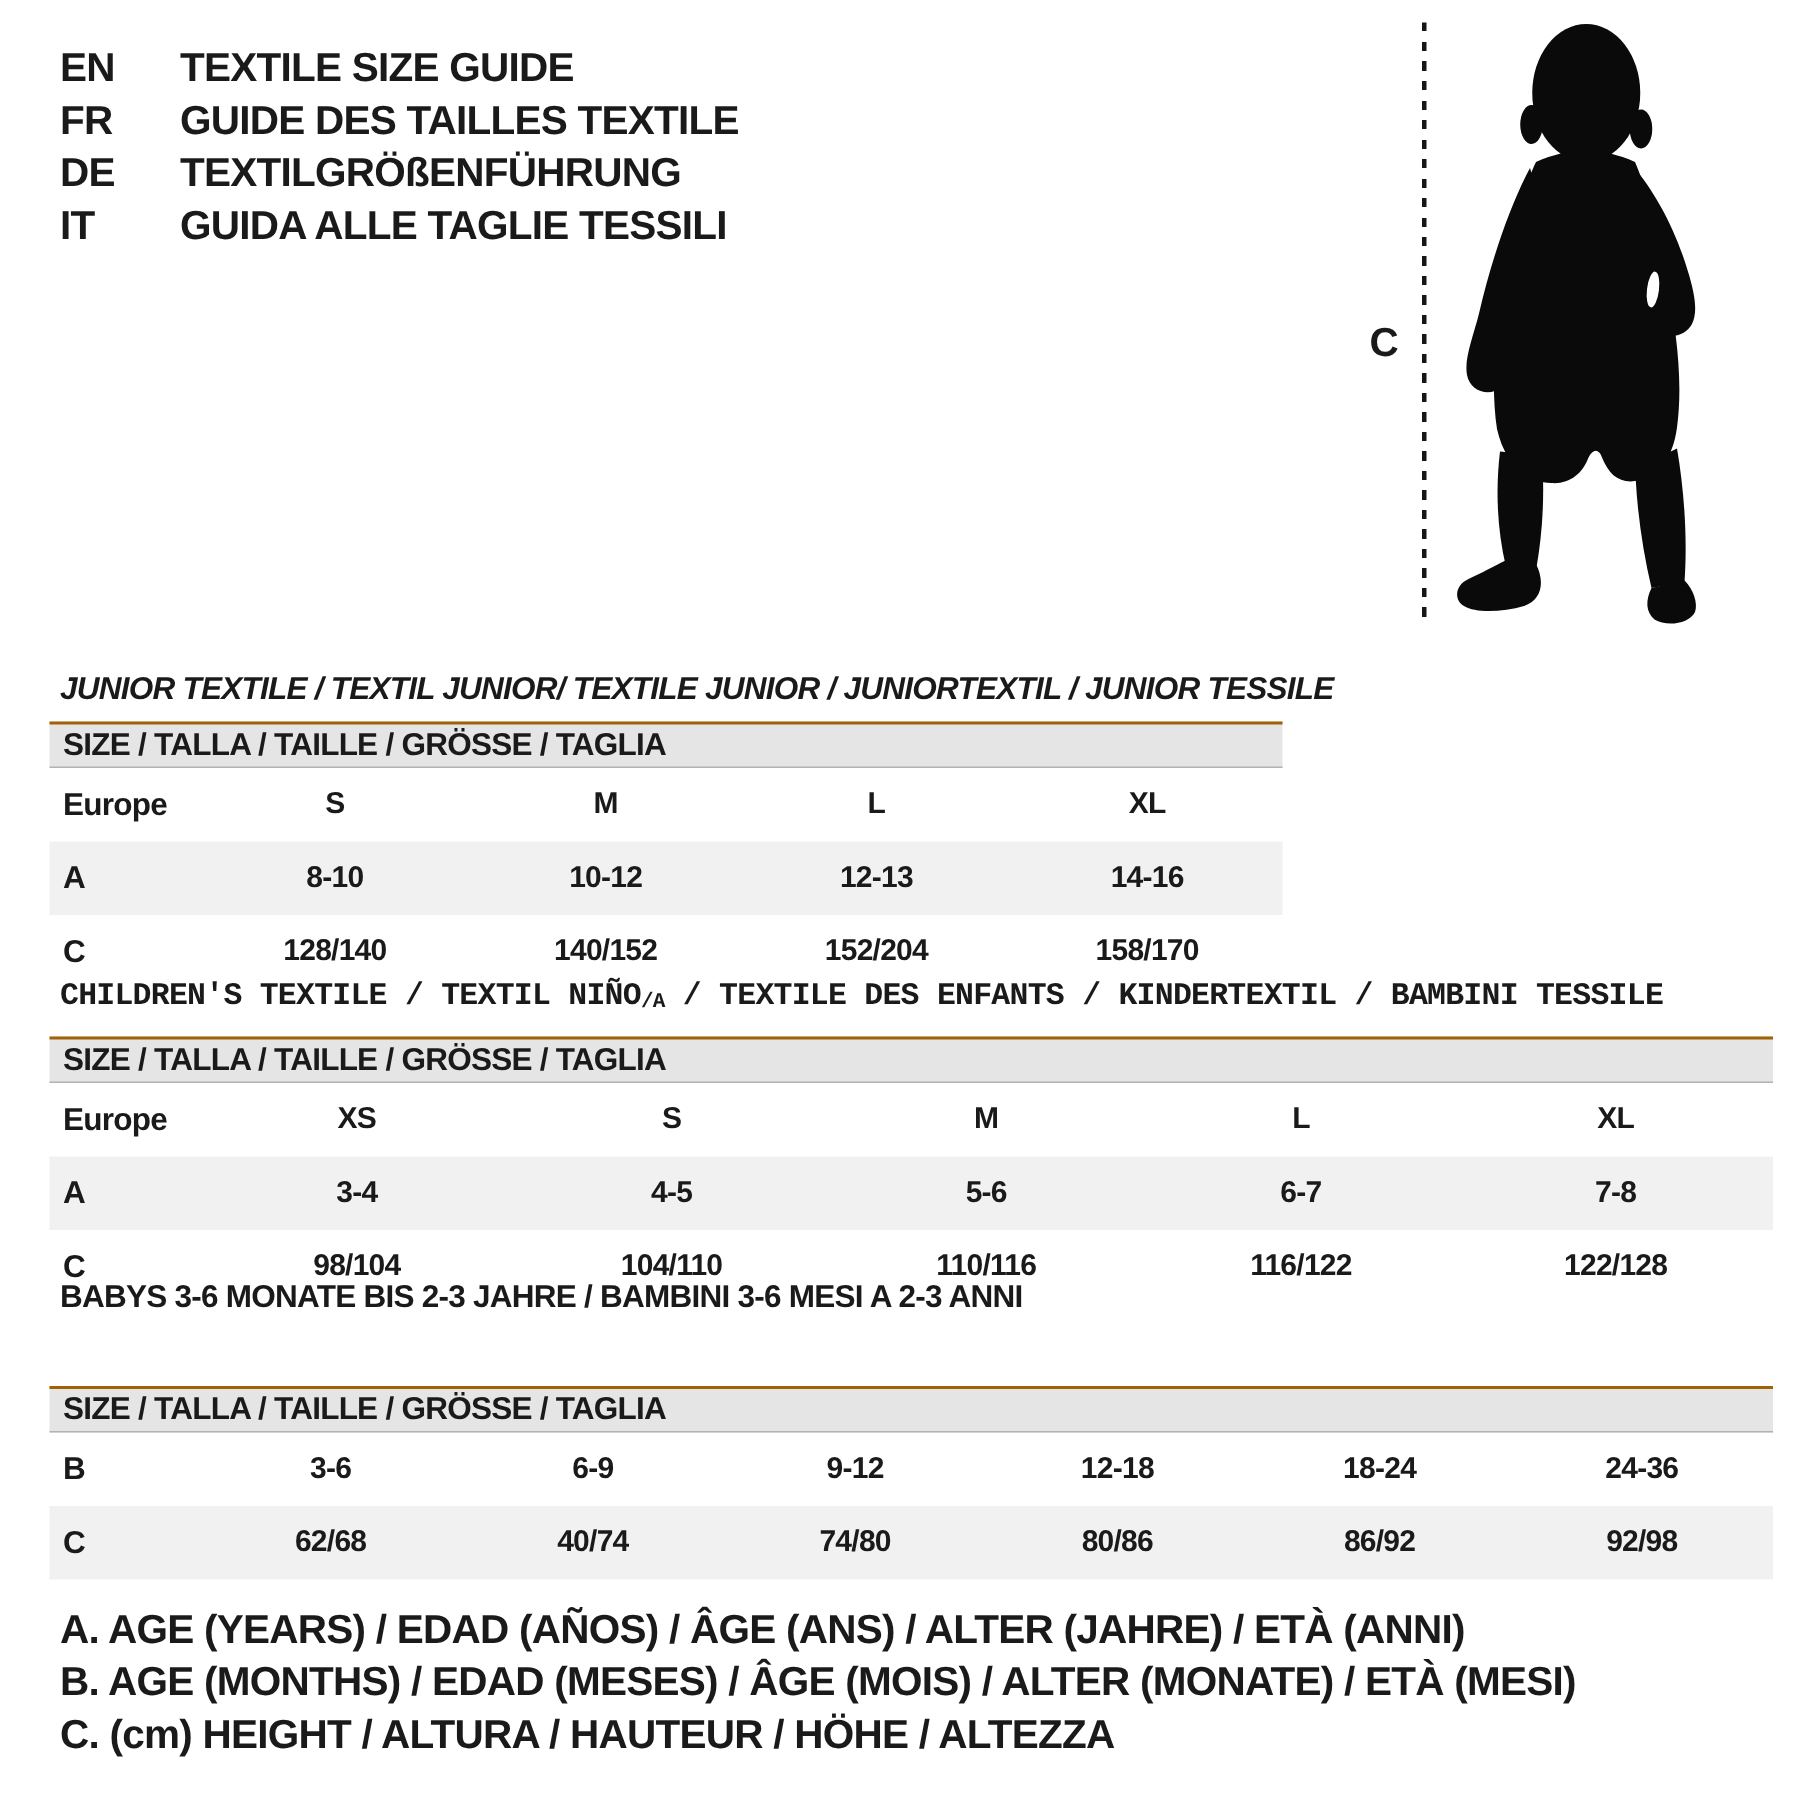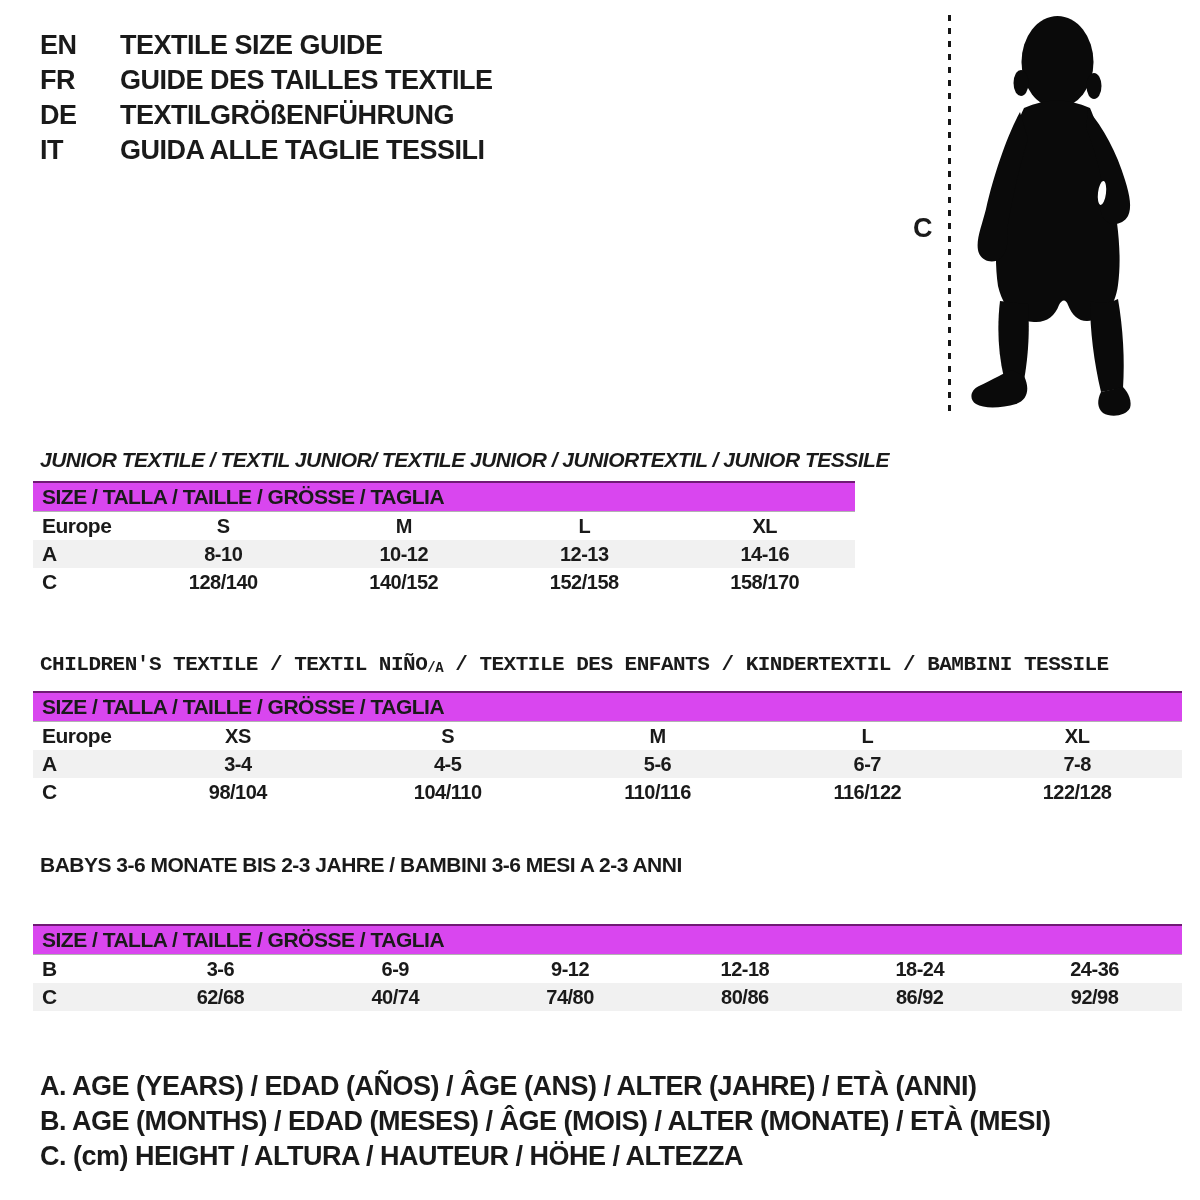--- a/index.html
+++ b/index.html
@@ -34,26 +34,26 @@
   .title-babies   { top: 848px; line-height: 33px; }
   .sub-small { font-size: 14px; position: relative; top: 2px; letter-spacing: -0.5px; }
 
   
   .size-table { position: absolute; left: 33px; }
   .tbl-junior   { top: 481px; width: 822px; }
   .tbl-children { top: 691px; width: 1149px; }
   .tbl-babies   { top: 924px; width: 1149px; }
 
   .size-band {
-    height: 31px; background: #d946ef;
-    border-top: 2px solid #701a75; border-bottom: 1px solid #b2b2b2;
+    height: 31px; background: #e5e5e5;
+    border-top: 2px solid #a16207; border-bottom: 1px solid #b2b2b2;
     display: flex; align-items: center; padding-left: 9px;
     font-size: 21px;
   }
-  .trow { display: flex; align-items: center; height: 28px; font-size: 20px; }
+  .trow { display: flex; align-items: center; height: 49px; font-size: 20px; }
   .trow.shaded { background: #f1f1f1; }
   .tlabel { width: 100px; padding-left: 9px; font-size: 21px; }
   .tcell { flex: 1 1 0; text-align: center; white-space: nowrap; }
 
   
   .legend { position: absolute; left: 40px; top: 1069px; font-size: 27px; line-height: 35px; }
   .legend-line { white-space: nowrap; }
 </style>
 </head>
 <body>
@@ -151,21 +151,21 @@
     <span class="tlabel">A</span>
     <span class="tcell">8-10</span>
     <span class="tcell">10-12</span>
     <span class="tcell">12-13</span>
     <span class="tcell">14-16</span>
   </div>
   <div class="trow">
     <span class="tlabel">C</span>
     <span class="tcell">128/140</span>
     <span class="tcell">140/152</span>
-    <span class="tcell">152/158</span>
+    <span class="tcell">152/204</span>
     <span class="tcell">158/170</span>
   </div>
 </div>
 
 <div class="sec-title title-children"><span>CHILDREN'S TEXTILE / TEXTIL NIÑO</span><span class="sub-small">/A</span><span> / TEXTILE DES ENFANTS / KINDERTEXTIL / BAMBINI TESSILE</span></div>
 
 <div class="size-table tbl-children">
   <div class="size-band">SIZE / TALLA / TAILLE / GRÖSSE / TAGLIA</div>
   <div class="trow">
     <span class="tlabel">Europe</span>

